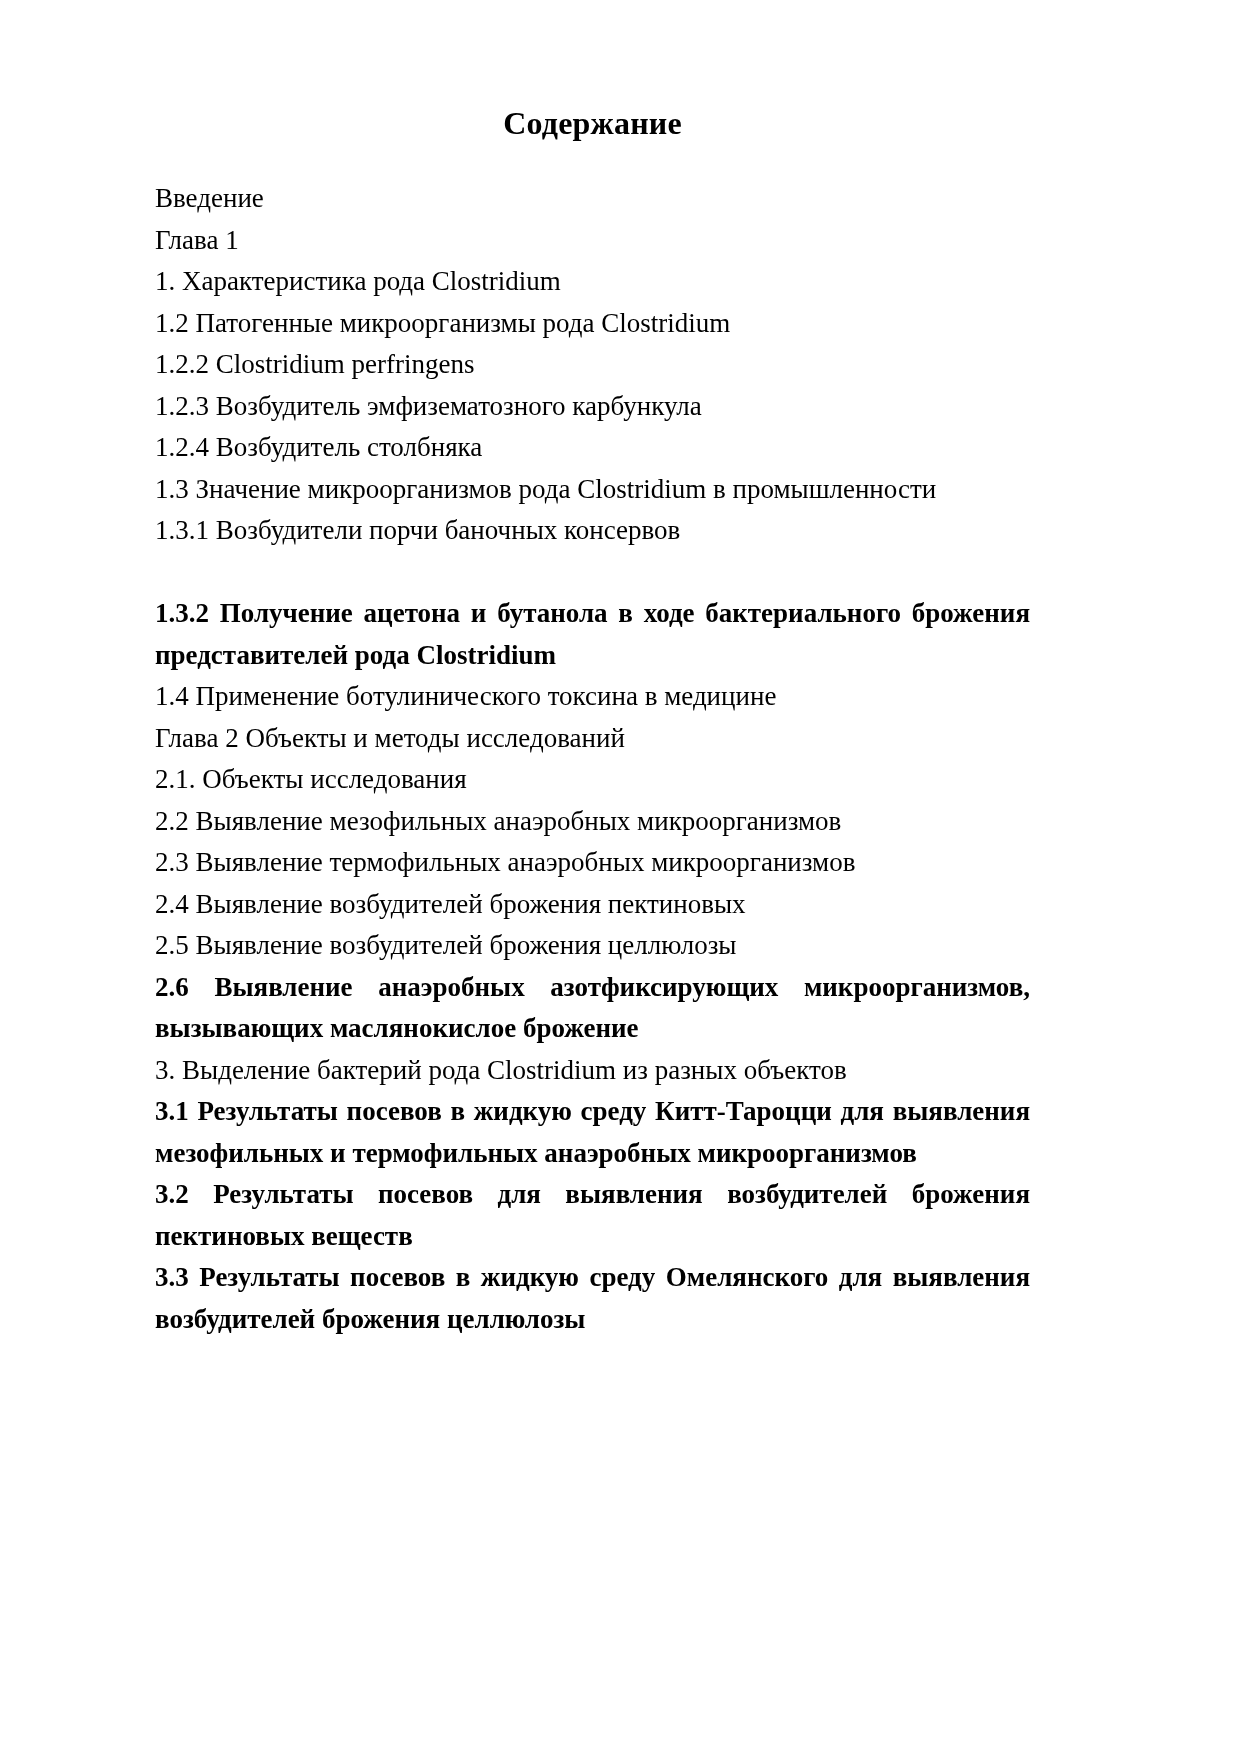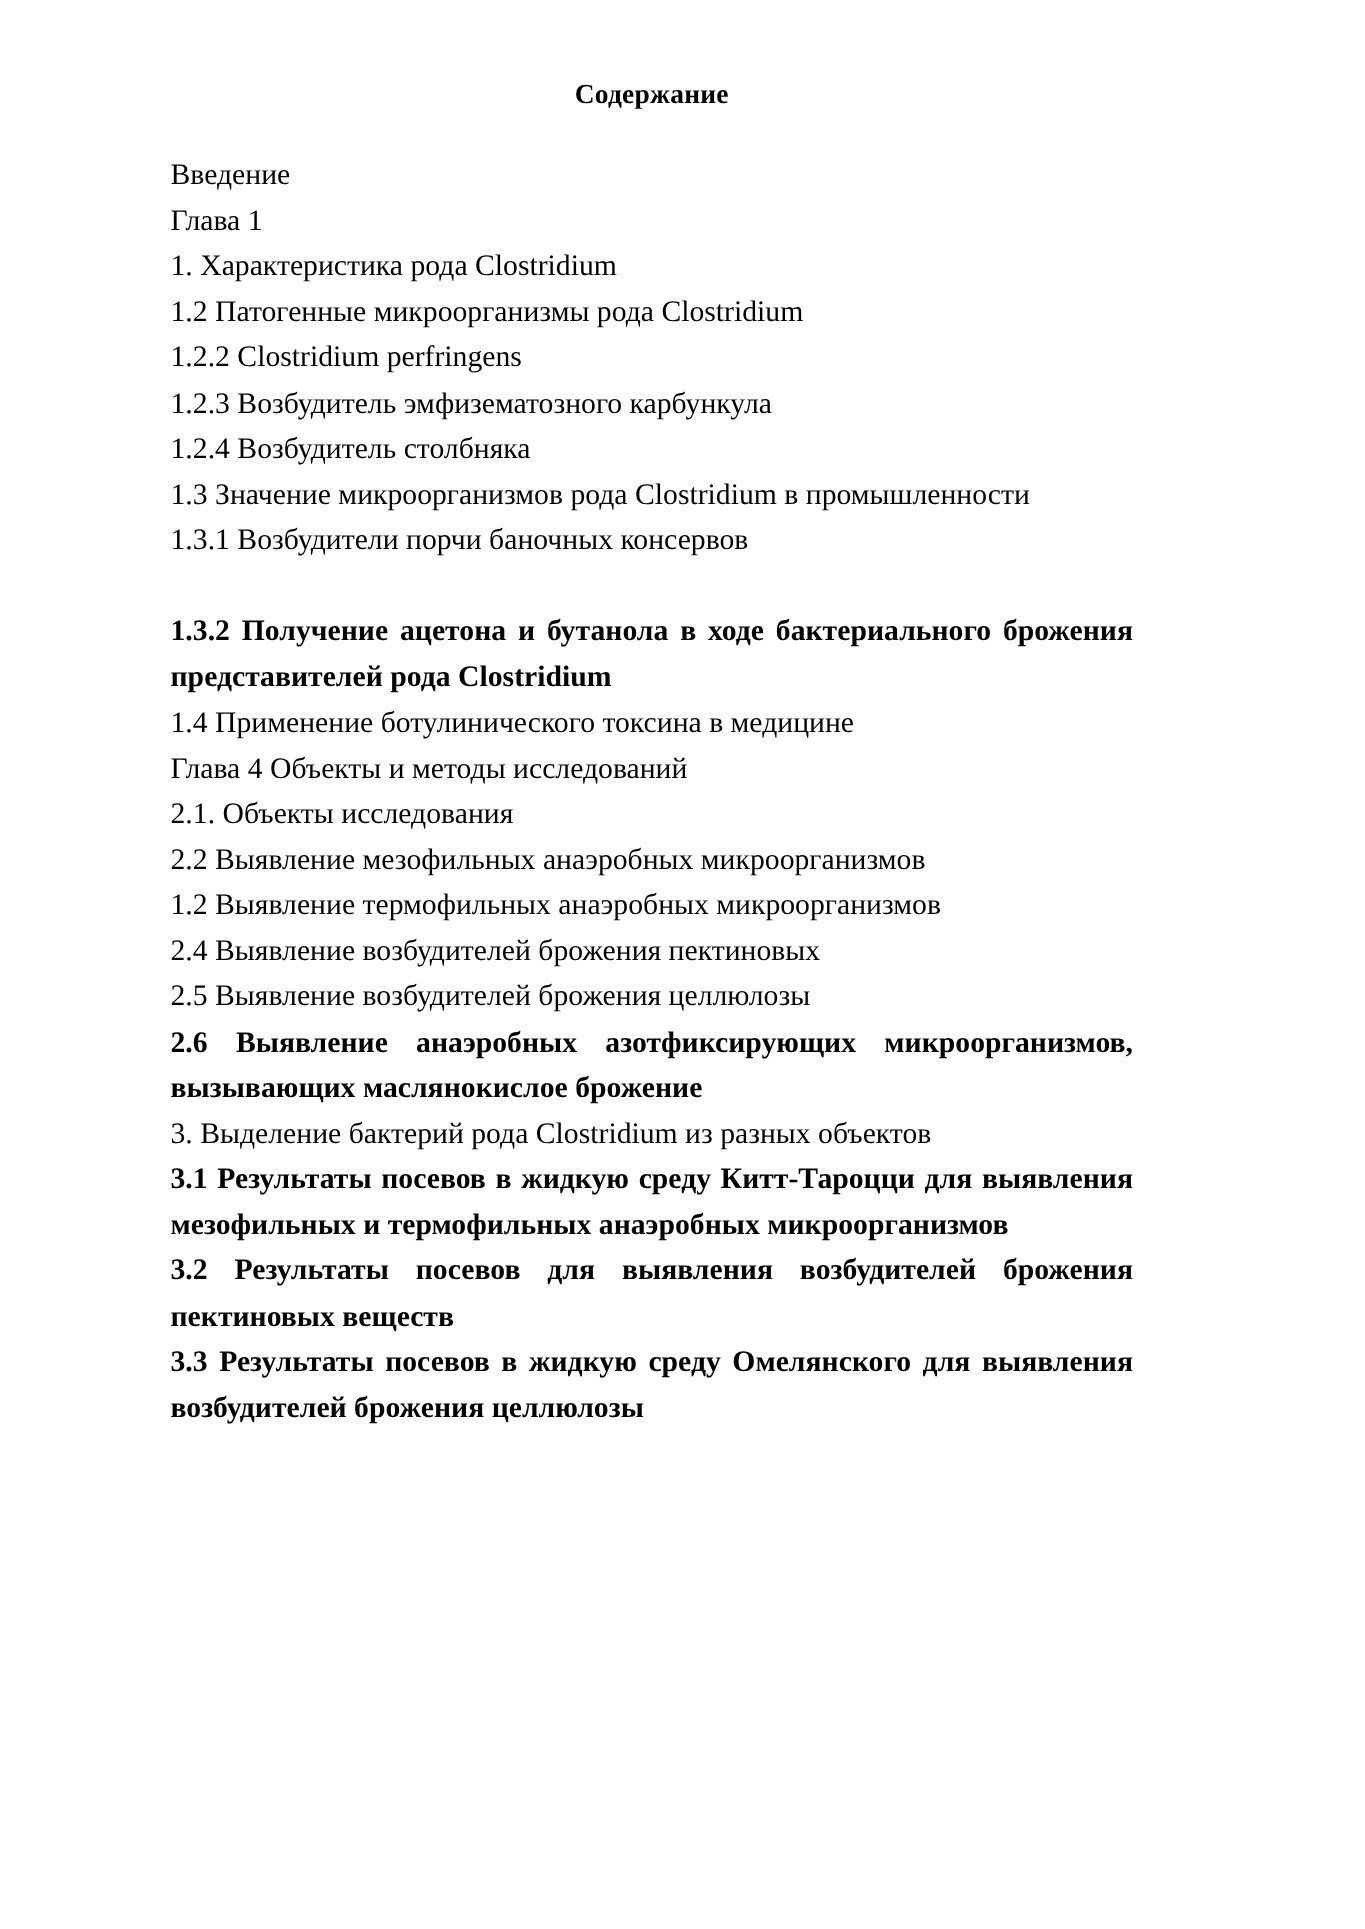--- a/index.html
+++ b/index.html
@@ -25,24 +25,24 @@
   }
   .content {
     position: absolute;
     left: 155px;
     top: 0;
     width: 875px;
   }
   .doc-title {
     text-align: center;
     font-weight: bold;
-    font-size: 25px;
+    font-size: 32px;
     line-height: 1.2;
     margin: 0;
-    padding-top: 72px;
+    padding-top: 104px;
     letter-spacing: 0.2px;
   }
   .toc-list {
     margin: 0;
     padding: 0;
     list-style: none;
     padding-top: 36px;
   }
   .toc-entry {
     font-size: 27px;
@@ -74,24 +74,24 @@
         <p class="toc-entry">Глава 1</p>
         <p class="toc-entry">1. Характеристика рода Clostridium</p>
         <p class="toc-entry">1.2 Патогенные микроорганизмы рода Clostridium</p>
         <p class="toc-entry">1.2.2 Clostridium perfringens</p>
         <p class="toc-entry">1.2.3 Возбудитель эмфизематозного карбункула</p>
         <p class="toc-entry">1.2.4 Возбудитель столбняка</p>
         <p class="toc-entry">1.3 Значение микроорганизмов рода Clostridium в промышленности</p>
         <p class="toc-entry">1.3.1 Возбудители порчи баночных консервов</p>
         <p class="toc-entry justified gap-before">1.3.2 Получение ацетона и бутанола в ходе бактериального брожения представителей рода Clostridium</p>
         <p class="toc-entry">1.4 Применение ботулинического токсина в медицине</p>
-        <p class="toc-entry">Глава 4 Объекты и методы исследований</p>
+        <p class="toc-entry">Глава 2 Объекты и методы исследований</p>
         <p class="toc-entry">2.1. Объекты исследования</p>
         <p class="toc-entry">2.2 Выявление мезофильных анаэробных микроорганизмов</p>
-        <p class="toc-entry">1.2 Выявление термофильных анаэробных микроорганизмов</p>
+        <p class="toc-entry">2.3 Выявление термофильных анаэробных микроорганизмов</p>
         <p class="toc-entry">2.4 Выявление возбудителей брожения пектиновых</p>
         <p class="toc-entry">2.5 Выявление возбудителей брожения целлюлозы</p>
         <p class="toc-entry justified">2.6 Выявление анаэробных азотфиксирующих микроорганизмов, вызывающих маслянокислое брожение</p>
         <p class="toc-entry">3. Выделение бактерий рода Clostridium из разных объектов</p>
         <p class="toc-entry justified">3.1 Результаты посевов в жидкую среду Китт-Тароцци для выявления мезофильных и термофильных анаэробных микроорганизмов</p>
         <p class="toc-entry justified">3.2 Результаты посевов для выявления возбудителей брожения пектиновых веществ</p>
         <p class="toc-entry justified">3.3 Результаты посевов в жидкую среду Омелянского для выявления возбудителей брожения целлюлозы</p>
       </div>
   </div>
 </div>

